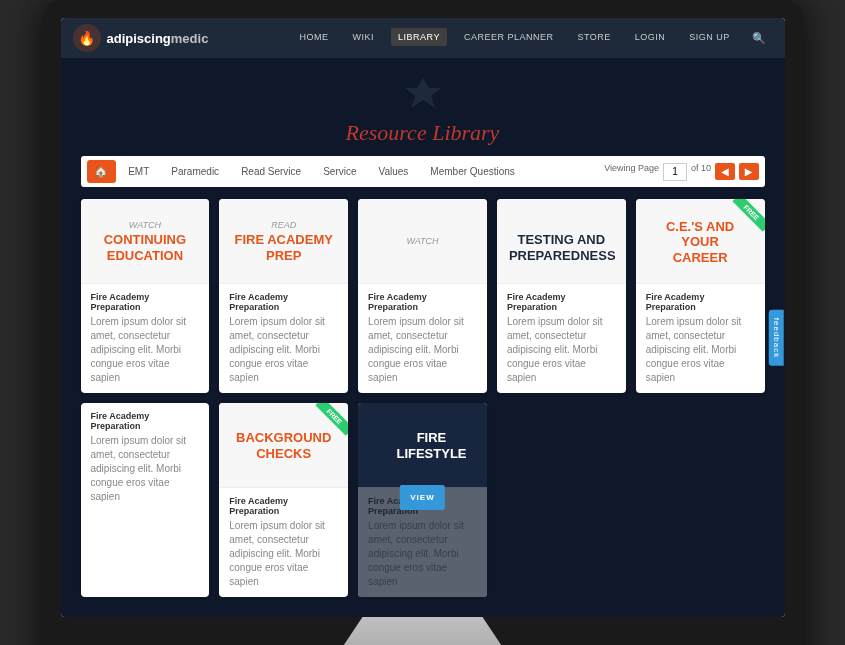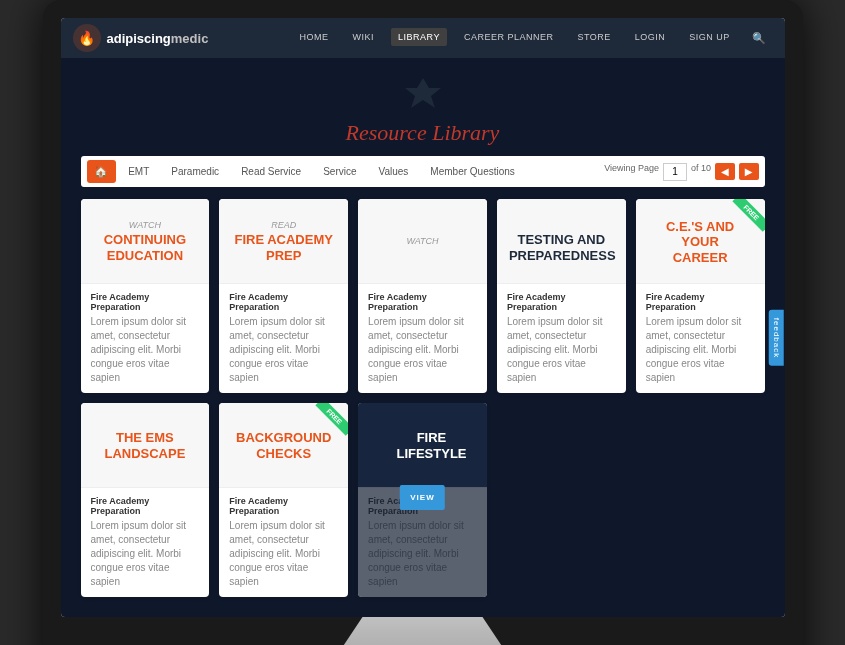--- a/index.html
+++ b/index.html
@@ -422,23 +422,20 @@
             <div class="card-header">
               <div class="card-title orange">C.E.'S AND YOUR<br>CAREER</div>
             </div>
             <div class="card-body">
               <div class="card-subtitle">Fire Academy<br>Preparation</div>
               <div class="card-text">Lorem ipsum dolor sit amet, consectetur adipiscing elit. Morbi congue eros vitae sapien</div>
             </div>
           </div>
 
           <div class="card">
-            <div class="card-header">
-              <div class="card-title orange">THE EMS<br>LANDSCAPE</div>
-            </div>
             <div class="card-body">
               <div class="card-subtitle">Fire Academy<br>Preparation</div>
               <div class="card-text">Lorem ipsum dolor sit amet, consectetur adipiscing elit. Morbi congue eros vitae sapien</div>
             </div>
           </div>
 
           <div class="card">
             <div class="free-badge"></div>
             <div class="card-header">
               <div class="card-title orange">BACKGROUND<br>CHECKS</div>

